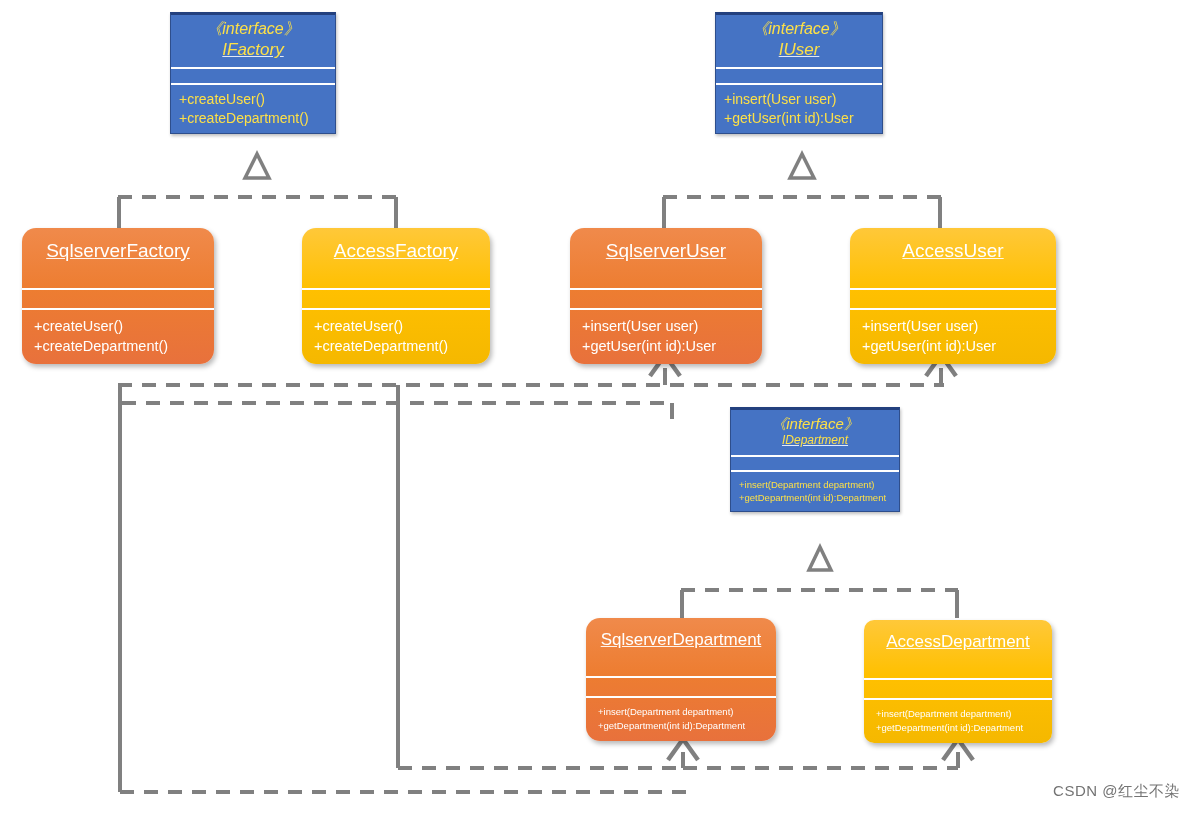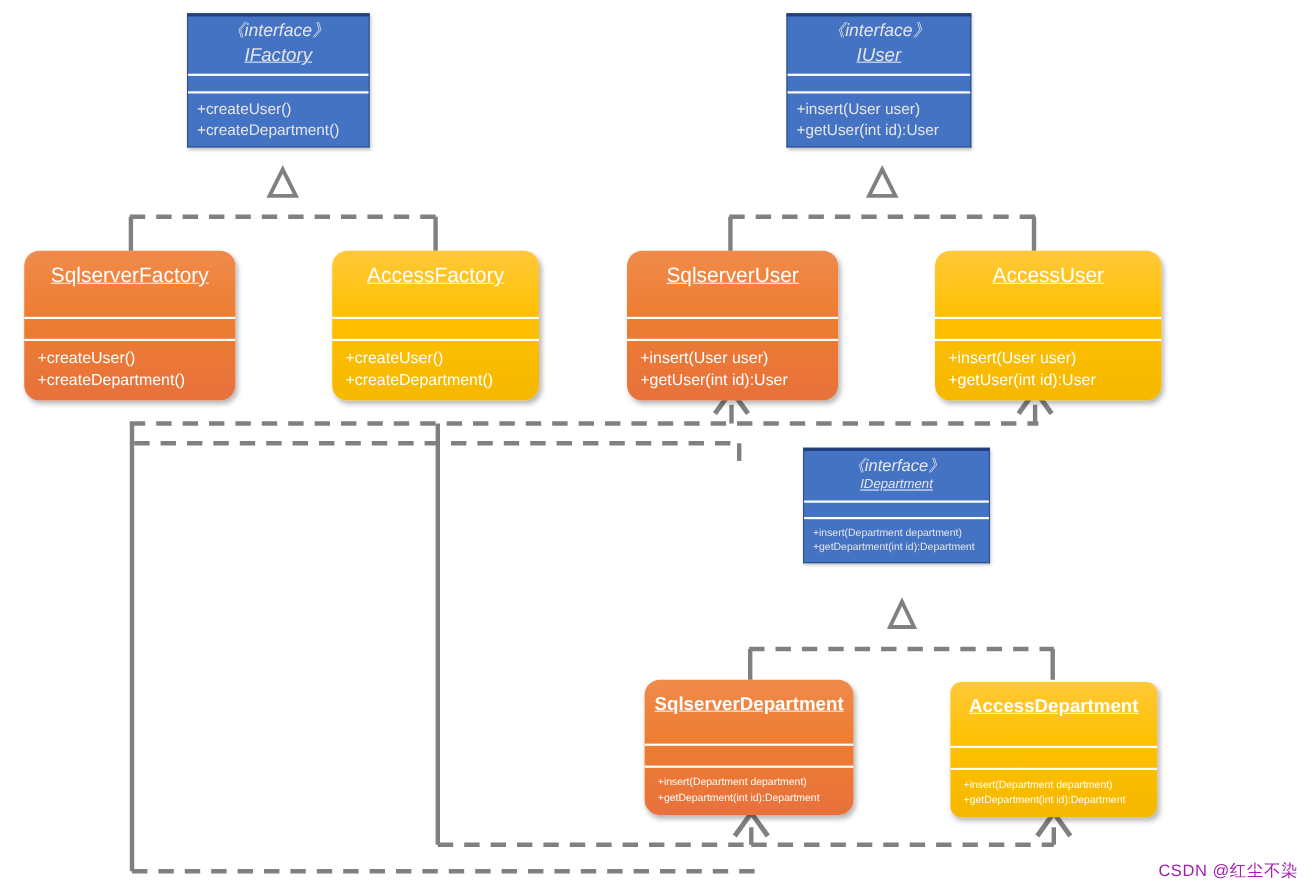--- a/index.html
+++ b/index.html
@@ -26,21 +26,21 @@
     pointer-events: none;
   }
 
   
   .iface {
     position: absolute;
     background: #4573C4;
     border: 1px solid #2E4E8C;
     border-top: 3px solid #23407E;
     box-sizing: border-box;
-    color: #e5e5e5;
+    color: #fde047;
     box-shadow: 1px 2px 3px rgba(0,0,0,0.25);
   }
   .iface .head {
     text-align: center;
     padding: 4px 4px 6px 4px;
     line-height: 1.28;
     border-bottom: 2px solid #ffffff;
   }
   .iface .stereo {
     font-style: italic;
@@ -88,39 +88,39 @@
     text-align: center;
     padding-top: 12px;
     padding-bottom: 26px;
     border-bottom: 2px solid #ffffff;
   }
   .cls .cname {
     font-size: 19px;
     text-decoration: underline;
     text-decoration-color: rgba(255,255,255,0.9);
   }
-  .cls.dept .cname { font-size: 17px; font-weight: bold; }
+  .cls.dept .cname { font-size: 17px; }
   .cls .empty {
     height: 18px;
     border-bottom: 2px solid #ffffff;
   }
   .cls .ops {
     padding: 6px 10px 8px 12px;
     font-size: 14.5px;
     line-height: 1.38;
   }
   .cls.dept .ops { font-size: 9.5px; line-height: 1.45; padding: 7px 8px 8px 12px; }
   .cls .ops .op { white-space: nowrap; }
 
   
   .watermark {
     position: absolute;
     right: 14px;
     bottom: 12px;
-    color: #a21caf;
+    color: #737373;
     font-size: 15px;
     letter-spacing: 0.5px;
     user-select: none;
   }
 </style>
 </head>
 <body>
 
 <div id="canvas">
 

